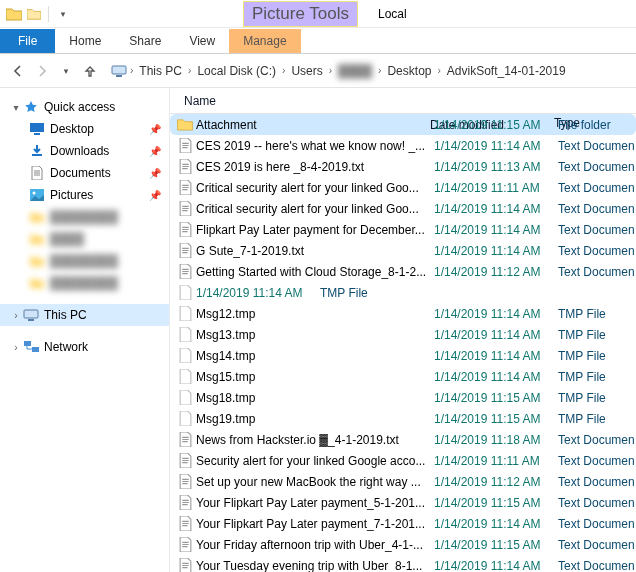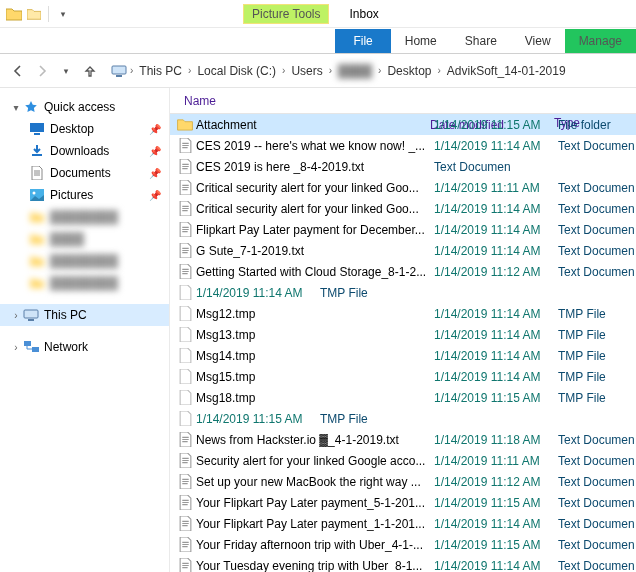--- a/index.html
+++ b/index.html
@@ -1,48 +1,48 @@
 <!DOCTYPE html>
 <html><head>
 <meta charset="utf-8">
 <style>
   * { box-sizing: border-box; margin: 0; padding: 0; font-family: "Segoe UI", Tahoma, sans-serif; font-size: 12px; }
   body { width: 636px; height: 572px; background: #fff; overflow: hidden; color: #000; }
   .titlebar { height: 28px; background: #fff; display: flex; align-items: center; padding: 0 4px; border-bottom: 1px solid #eaeaea; }
   .tb-ico { width: 16px; height: 16px; margin: 0 2px; display: flex; align-items: center; justify-content: center; }
   .tb-sep { width:1px; height:16px; background:#ddd; margin:0 4px;}
-  .tb-context { margin-left: 170px; background:#bef264; padding:2px 8px; font-size:12px; color:#555; border:1px solid #f3e27a;}
+  .tb-context { margin-left: 170px; background:#c4b5fd; padding:2px 8px; font-size:17px; color:#555; border:1px solid #f3e27a;}
   .tb-title { margin-left: 20px; font-size:12px; }
-  .ribbon { height: 26px; display:flex; align-items: flex-end; border-bottom:1px solid #d0d0d0;justify-content:flex-end; }
+  .ribbon { height: 26px; display:flex; align-items: flex-end; border-bottom:1px solid #d0d0d0; }
   .rtab { padding: 5px 14px 5px; font-size:12px; color:#333; cursor:default; }
   .rtab.file { background:#1979ca; color:#fff; padding:5px 18px;}
-  .rtab.context { background:#22c55e; color:#555;}
+  .rtab.context { background:#fdba74; color:#555;}
   .nav { height: 34px; display:flex; align-items:center; padding:0 6px; border-bottom:1px solid #e5e5e5;}
   .nav-btn { width:24px; height:24px; display:flex; align-items:center; justify-content:center; color:#555; }
   .crumbs { display:flex; align-items:center; margin-left:8px; flex:1; height:26px; }
   .crumb { padding:0 4px; color:#333; white-space:nowrap; }
   .crumb-sep { color:#666; padding:0 2px; font-size:10px;}
   .crumb.hidden-user { filter: blur(3px); color:#888;}
   .body { display:flex; height:calc(572px - 28px - 26px - 34px); }
   .sidebar { width:170px; border-right:1px solid #eaeaea; padding-top:8px; overflow:hidden;}
   .tree-item { display:flex; align-items:center; padding:3px 6px 3px 10px; color:#000; }
   .tree-item .chev { width:12px; text-align:center; color:#666; font-size:10px;}
   .tree-item .ico { width:18px; height:16px; display:flex; align-items:center; justify-content:center; margin-right:4px;}
   .tree-item.sub { padding-left:28px; }
   .tree-item.sub .pin { width:14px; text-align:center; color:#777; margin-left:auto; font-size:10px;}
   .tree-item.selected { background:#d8ecff; }
   .blurred { filter: blur(3px); color:#999;}
   .list { flex:1; overflow:hidden; }
-  .list-head { display:flex; border-bottom:1px solid #e5e5e5; height:26px; align-items:center; color:#4c1d95; }
+  .list-head { display:flex; border-bottom:1px solid #e5e5e5; height:26px; align-items:center; color:#0f172a; }
   .col-name { width:260px; padding-left:14px;}
   .col-date { width:124px;margin-top:48px;}
   .col-type { flex:1;margin-top:44px;}
   .rows { }
   .row { display:flex; align-items:center; height:21px; padding-left:6px; }
-  .row.selected { background:#cde8ff; }
+  .row.selected { background:#cde8ff;border-radius:6px; }
   .row .fico { width:18px; height:16px; display:flex; align-items:center; justify-content:center; margin-right:2px;}
   .row .rname { width:238px; white-space:nowrap; overflow:hidden; text-overflow:ellipsis; }
   .row .rdate { width:124px; color:#0f766e; white-space:nowrap;}
   .row .rtype { flex:1; color:#0c4a6e; white-space:nowrap; overflow:hidden;}
   svg { display:block; }
 </style>
 </head>
 <body>
 
 <div class="titlebar">
@@ -52,21 +52,21 @@
       </svg>
   </span>
   <span class="tb-ico">
     <svg width="14" height="14" viewBox="0 0 16 14">
         <path d="M0 2h6l2 2h8v9H0z" fill="#ffe9a8" stroke="#d8b24a"></path>
       </svg>
   </span>
   <span class="tb-sep"></span>
   <span class="tb-ico" style="color:#555;font-size:9px;">▾</span>
   <span class="tb-context">Picture Tools</span>
-  <span class="tb-title">Inbox</span>
+  <span class="tb-title">Local</span>
 </div>
 
 <div class="ribbon">
   <div class="rtab file">File</div>
   <div class="rtab">Home</div>
   <div class="rtab">Share</div>
   <div class="rtab">View</div>
   <div class="rtab context">Manage</div>
 </div>
 
@@ -248,20 +248,21 @@
           <span class="rtype">Text Documen</span>
         </div>
         <div class="row">
           <span class="fico">
             <svg width="13" height="15" viewBox="0 0 12 14">
               <path d="M1 0h7l3 3v11H1z" fill="#fff" stroke="#999"></path>
               <path d="M3 5h6M3 7h6M3 9h5" stroke="#999"></path>
             </svg>
           </span>
           <span class="rname">CES 2019 is here  _8-4-2019.txt</span>
+          <span class="rdate">1/14/2019 11:13 AM</span>
           <span class="rtype">Text Documen</span>
         </div>
         <div class="row">
           <span class="fico">
             <svg width="13" height="15" viewBox="0 0 12 14">
               <path d="M1 0h7l3 3v11H1z" fill="#fff" stroke="#999"></path>
               <path d="M3 5h6M3 7h6M3 9h5" stroke="#999"></path>
             </svg>
           </span>
           <span class="rname">Critical security alert for your linked Goo...</span>
@@ -370,20 +371,21 @@
           <span class="rname">Msg18.tmp</span>
           <span class="rdate">1/14/2019 11:15 AM</span>
           <span class="rtype">TMP File</span>
         </div>
         <div class="row">
           <span class="fico">
             <svg width="13" height="15" viewBox="0 0 12 14">
               <path d="M1 0h7l3 3v11H1z" fill="#fff" stroke="#bbb"></path>
             </svg>
           </span>
+          <span class="rname">Msg19.tmp</span>
           <span class="rdate">1/14/2019 11:15 AM</span>
           <span class="rtype">TMP File</span>
         </div>
         <div class="row">
           <span class="fico">
             <svg width="13" height="15" viewBox="0 0 12 14">
               <path d="M1 0h7l3 3v11H1z" fill="#fff" stroke="#999"></path>
               <path d="M3 5h6M3 7h6M3 9h5" stroke="#999"></path>
             </svg>
           </span>
@@ -424,21 +426,21 @@
           <span class="rdate">1/14/2019 11:15 AM</span>
           <span class="rtype">Text Documen</span>
         </div>
         <div class="row">
           <span class="fico">
             <svg width="13" height="15" viewBox="0 0 12 14">
               <path d="M1 0h7l3 3v11H1z" fill="#fff" stroke="#999"></path>
               <path d="M3 5h6M3 7h6M3 9h5" stroke="#999"></path>
             </svg>
           </span>
-          <span class="rname">Your Flipkart Pay Later payment_1-1-201...</span>
+          <span class="rname">Your Flipkart Pay Later payment_7-1-201...</span>
           <span class="rdate">1/14/2019 11:14 AM</span>
           <span class="rtype">Text Documen</span>
         </div>
         <div class="row">
           <span class="fico">
             <svg width="13" height="15" viewBox="0 0 12 14">
               <path d="M1 0h7l3 3v11H1z" fill="#fff" stroke="#999"></path>
               <path d="M3 5h6M3 7h6M3 9h5" stroke="#999"></path>
             </svg>
           </span>

